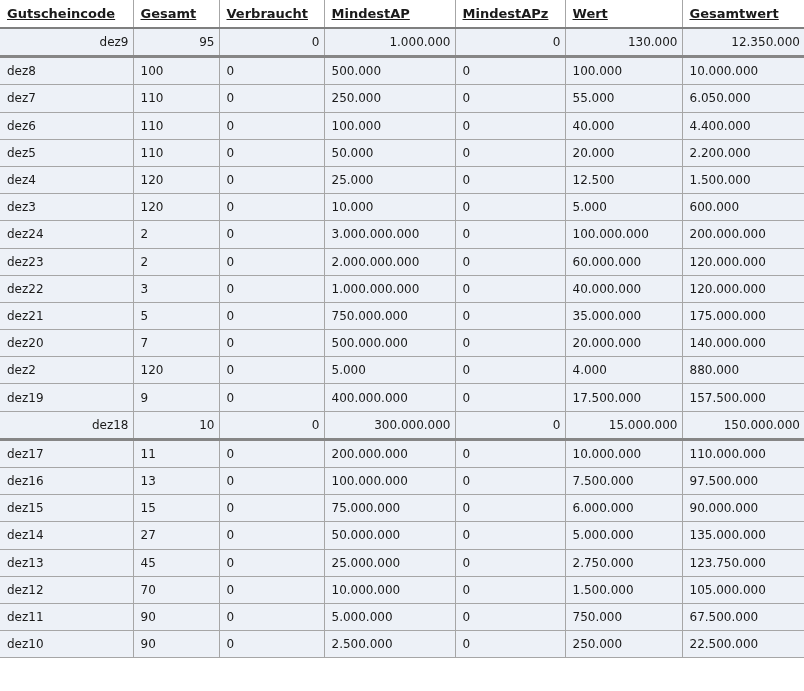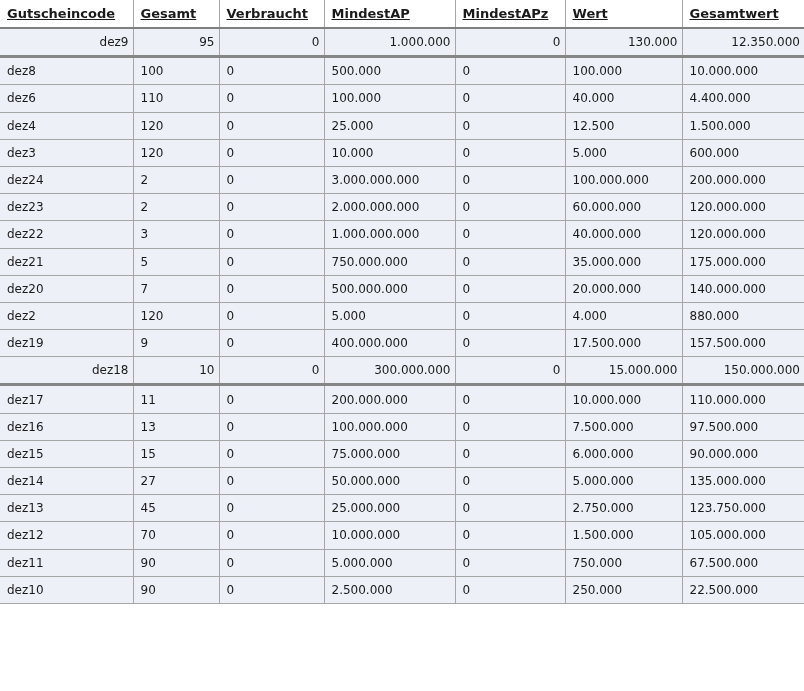--- a/index.html
+++ b/index.html
@@ -93,27 +93,45 @@
       <tr>
         <td>dez8</td>
         <td>100</td>
         <td>0</td>
         <td>500.000</td>
         <td>0</td>
         <td>100.000</td>
         <td>10.000.000</td>
       </tr>
       <tr>
+        <td>dez7</td>
+        <td>110</td>
+        <td>0</td>
+        <td>250.000</td>
+        <td>0</td>
+        <td>55.000</td>
+        <td>6.050.000</td>
+      </tr>
+      <tr>
         <td>dez6</td>
         <td>110</td>
         <td>0</td>
         <td>100.000</td>
         <td>0</td>
         <td>40.000</td>
         <td>4.400.000</td>
+      </tr>
+      <tr>
+        <td>dez5</td>
+        <td>110</td>
+        <td>0</td>
+        <td>50.000</td>
+        <td>0</td>
+        <td>20.000</td>
+        <td>2.200.000</td>
       </tr>
       <tr>
         <td>dez4</td>
         <td>120</td>
         <td>0</td>
         <td>25.000</td>
         <td>0</td>
         <td>12.500</td>
         <td>1.500.000</td>
       </tr>

